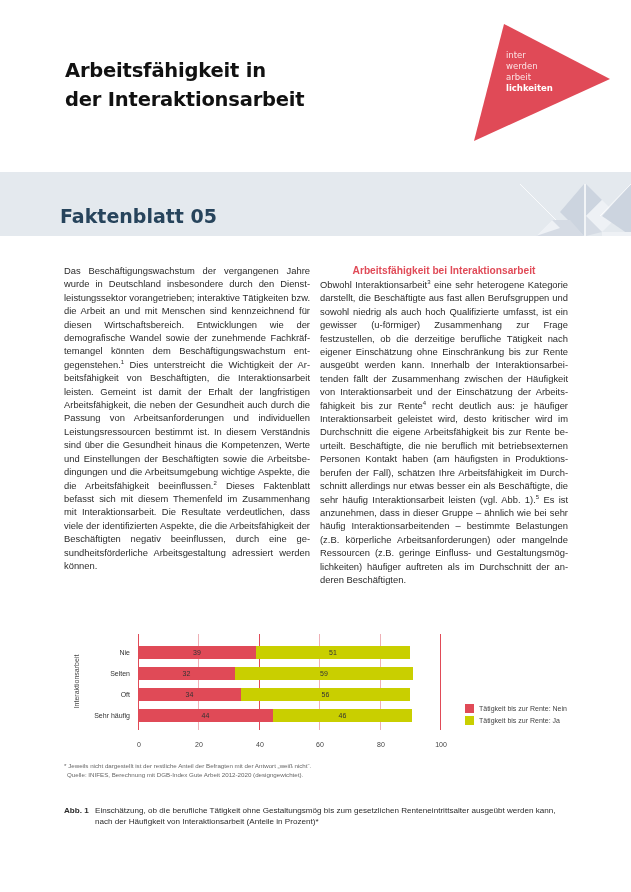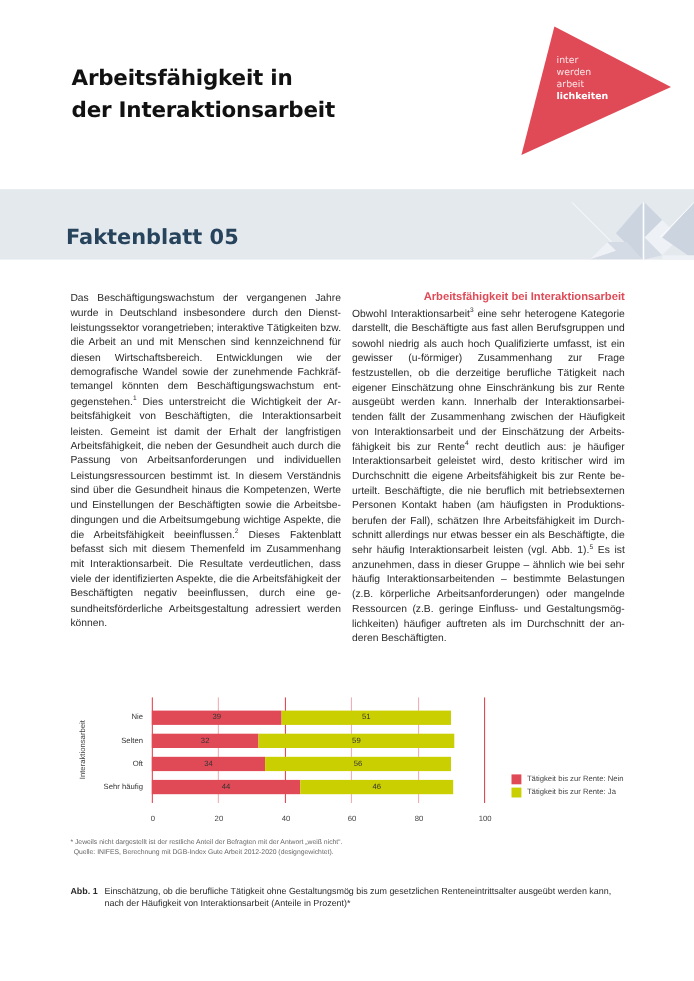--- a/index.html
+++ b/index.html
@@ -41,21 +41,21 @@
     position: absolute; top: 264px; width: 246px;
     font-size: 9.4px; line-height: 13.4px; color: #2b2b2b;
     text-align: justify; hyphens: manual;
   }
   .col-left { left: 64px; }
   .col-right { left: 320px; top: 264px; width: 248px; }
   .col p { margin: 0; }
   .col sup { font-size: 6px; line-height: 0; }
   .section-heading {
     color: #e04a57; font-weight: bold; font-size: 10.2px; line-height: 13px;
-    margin: 0 0 1px 0; text-align: right;
+    margin: 0 0 1px 0; text-align: center;
   }
 
   .chart { position: absolute; left: 60px; top: 630px; width: 560px; height: 130px; }
   .y-axis-title {
     position: absolute; left: 4px; top: 48px; font-size: 7px; color: #444;
     transform: rotate(-90deg); transform-origin: center; white-space: nowrap;
     width: 60px; text-align: center; margin-left: -18px;
   }
   .cat-label {
     position: absolute; width: 70px; left: 0; text-align: right;

